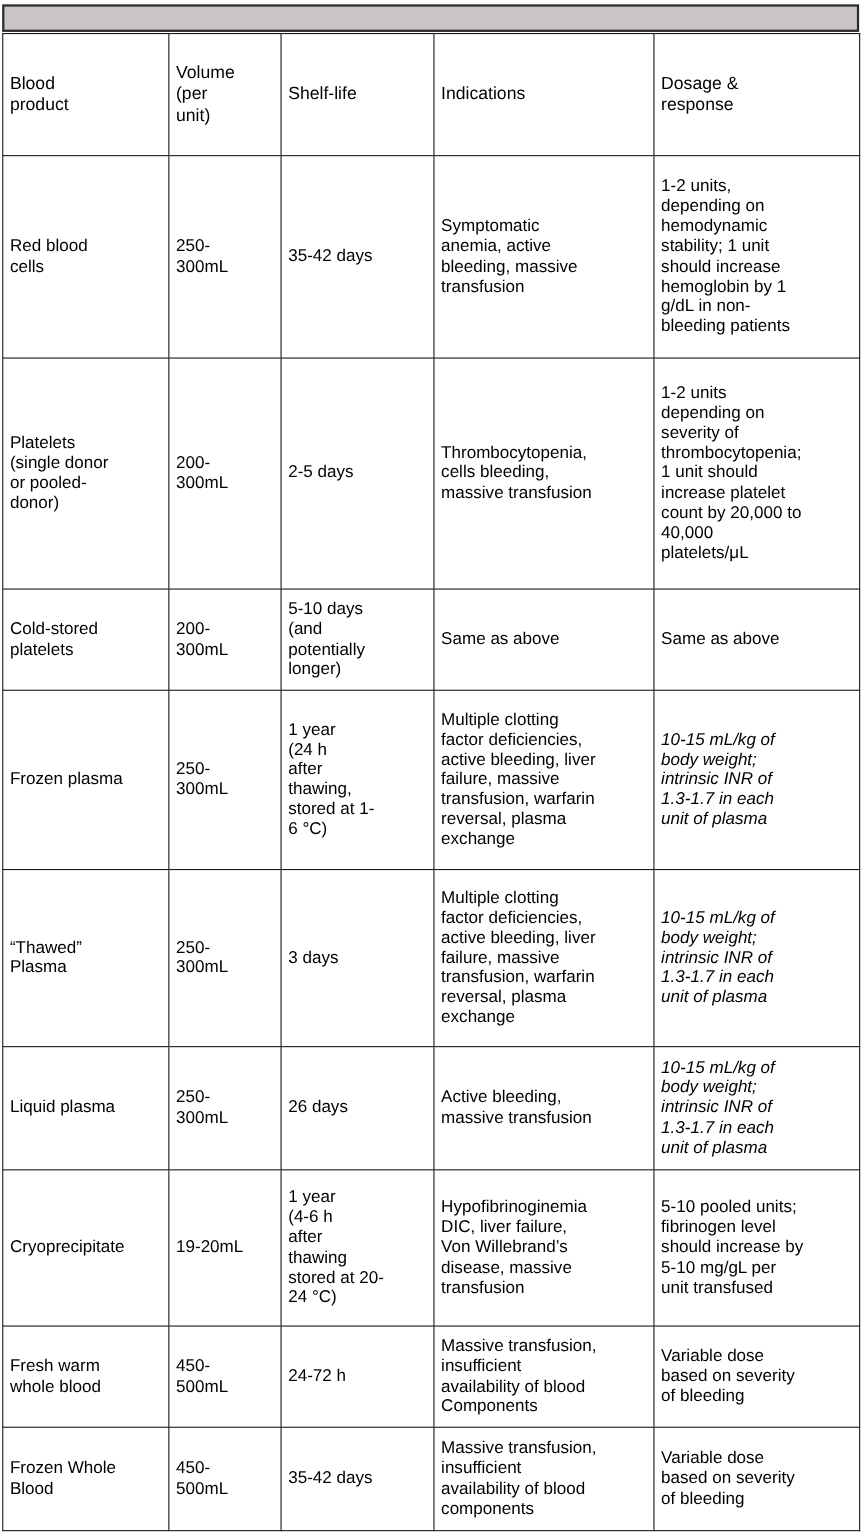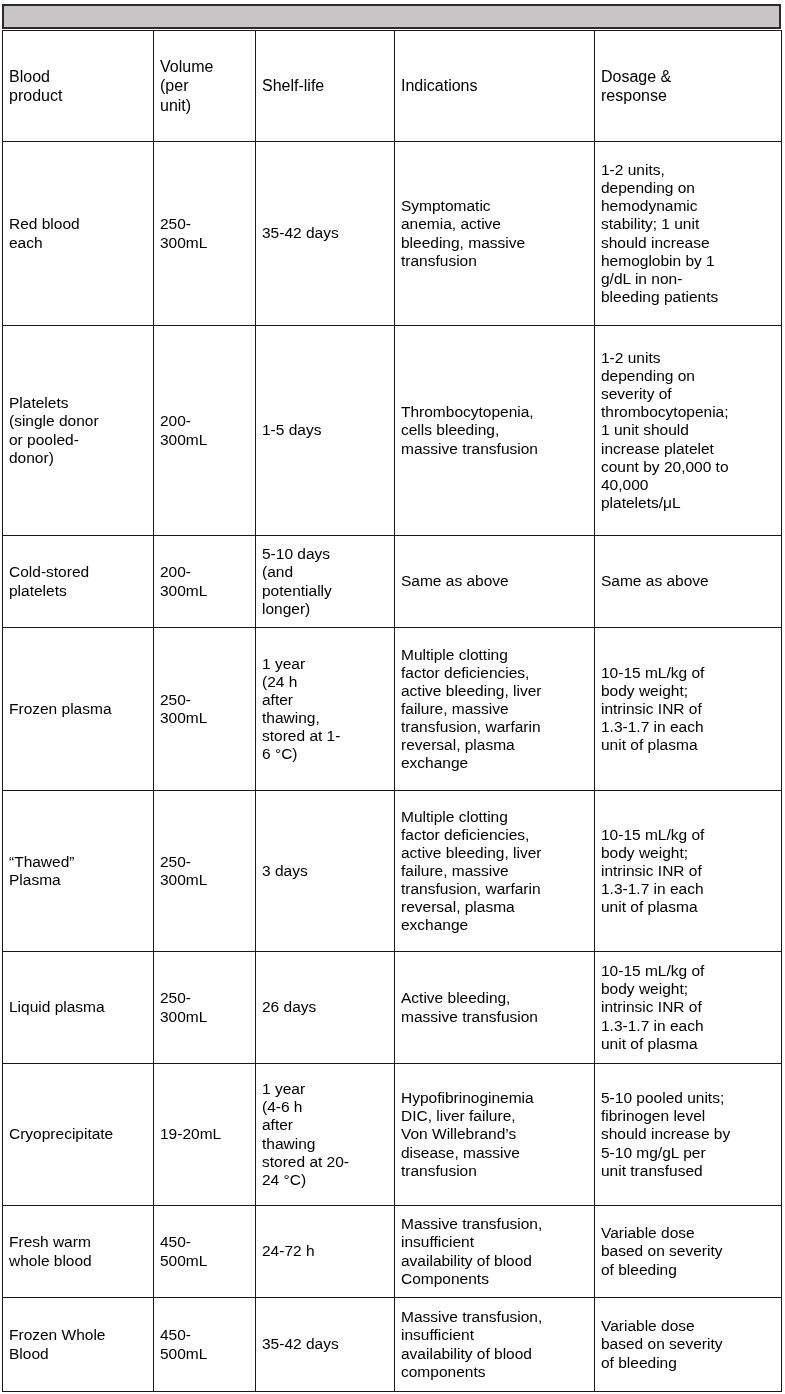--- a/index.html
+++ b/index.html
@@ -87,21 +87,21 @@
 
   
   td.va-top   { vertical-align: top; }
   td.va-mid   { vertical-align: middle; }
 
   .ital { }
 
   .nowrap-block { white-space: pre-line; }
 
   
-  td.dose-indent { padding-left: 7px; }
+  td.dose-indent { padding-left: 7px; font-style: italic; }
 </style>
 </head>
 <body>
 
 <div class="page">
 
   <div class="top-band"></div>
 
   <div class="tbl-wrap">
     <table class="blood-table">
@@ -122,21 +122,21 @@
           <th class="nowrap-block">Shelf-life</th>
           <th class="nowrap-block">Indications</th>
           <th class="nowrap-block">Dosage &amp;
 response</th>
         </tr>
       </thead>
       <tbody>
 
         <tr class="r-rbc">
           <td class="va-mid nowrap-block">Red blood
-each</td>
+cells</td>
           <td class="va-mid nowrap-block">250-
 300mL</td>
           <td class="va-mid nowrap-block">35-42 days</td>
           <td class="va-mid nowrap-block">Symptomatic
 anemia, active
 bleeding, massive
 transfusion</td>
           <td class="va-top"><span class="nowrap-block">1-2 units,
 depending on
 hemodynamic
@@ -147,21 +147,21 @@
 bleeding</span><span class="nowrap-block"> patients</span></td>
         </tr>
 
         <tr class="r-plt">
           <td class="va-mid nowrap-block">Platelets
 (single donor
 or pooled-
 donor)</td>
           <td class="va-mid nowrap-block">200-
 300mL</td>
-          <td class="va-mid nowrap-block">1-5 days</td>
+          <td class="va-mid nowrap-block">2-5 days</td>
           <td class="va-mid nowrap-block">Thrombocytopenia,
 cells bleeding,
 massive transfusion</td>
           <td class="va-top nowrap-block">1-2 units
 depending on
 severity of
 thrombocytopenia;
 1 unit should
 increase platelet
 count by 20,000 to

